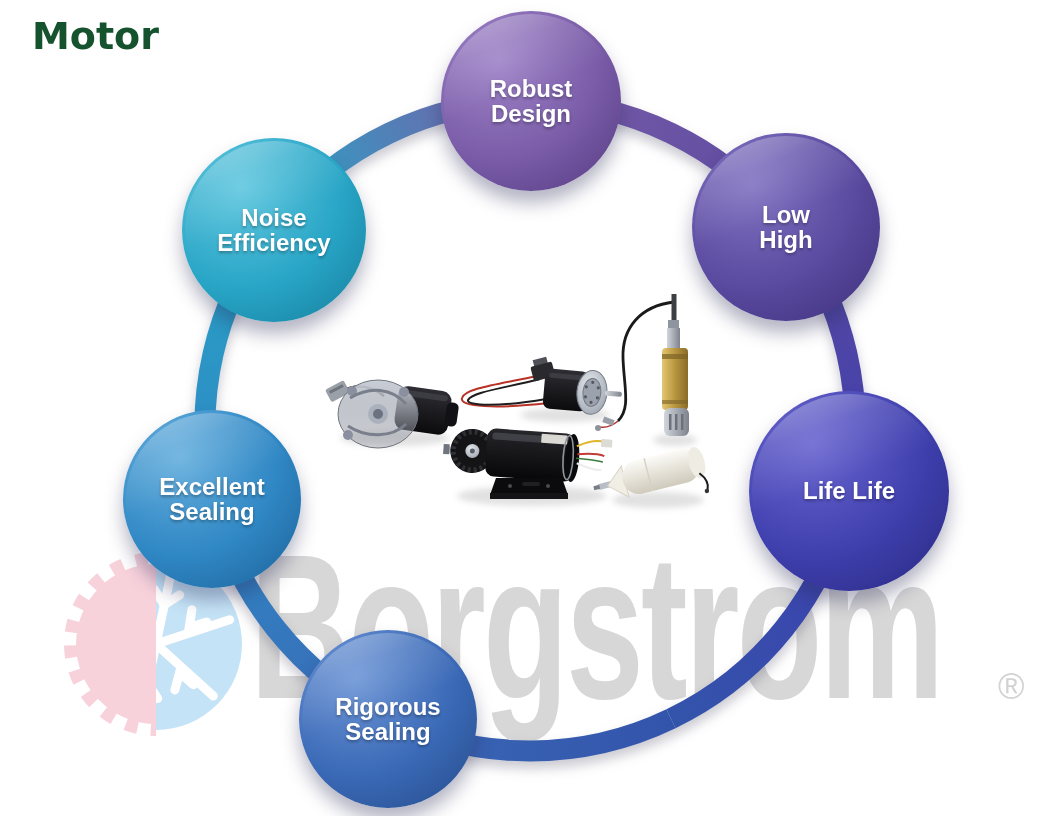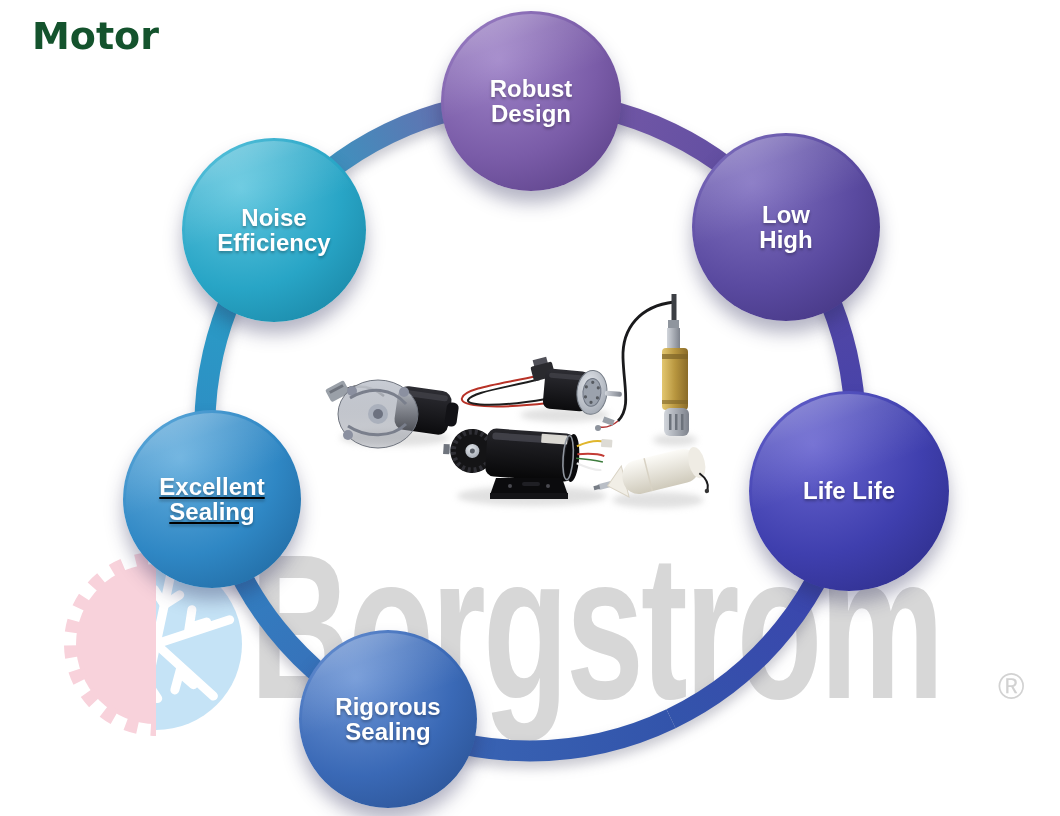--- a/index.html
+++ b/index.html
@@ -292,21 +292,21 @@
     <span class="nl">High</span>
   </div>
   <div class="node node-2" style="background: radial-gradient(circle at 32% 27%, rgb(106, 102, 208) 0%, rgb(63, 63, 174) 55%, rgb(41, 41, 128) 100%);">
     <span class="nl">Life Life</span>
 
   </div>
   <div class="node node-4" style="background: radial-gradient(circle at 32% 27%, rgb(110, 150, 214) 0%, rgb(58, 105, 182) 55%, rgb(38, 76, 139) 100%);">
     <span class="nl">Rigorous</span>
     <span class="nl">Sealing</span>
   </div>
-  <div class="node node-5" style="background: radial-gradient(circle at 32% 27%, rgb(102, 175, 222) 0%, rgb(47, 135, 196) 55%, rgb(29, 97, 152) 100%); text-decoration: underline;">
+  <div class="node node-5" style="background: radial-gradient(circle at 32% 27%, rgb(102, 175, 222) 0%, rgb(47, 135, 196) 55%, rgb(29, 97, 152) 100%);">
     <span class="nl">Excellent</span>
     <span class="nl">Sealing</span>
   </div>
   <div class="node node-6" style="background: radial-gradient(circle at 32% 27%, rgb(97, 199, 223) 0%, rgb(40, 165, 198) 55%, rgb(22, 125, 156) 100%);">
     <span class="nl">Noise</span>
     <span class="nl">Efficiency</span>
   </div>
 
 </div>
 

